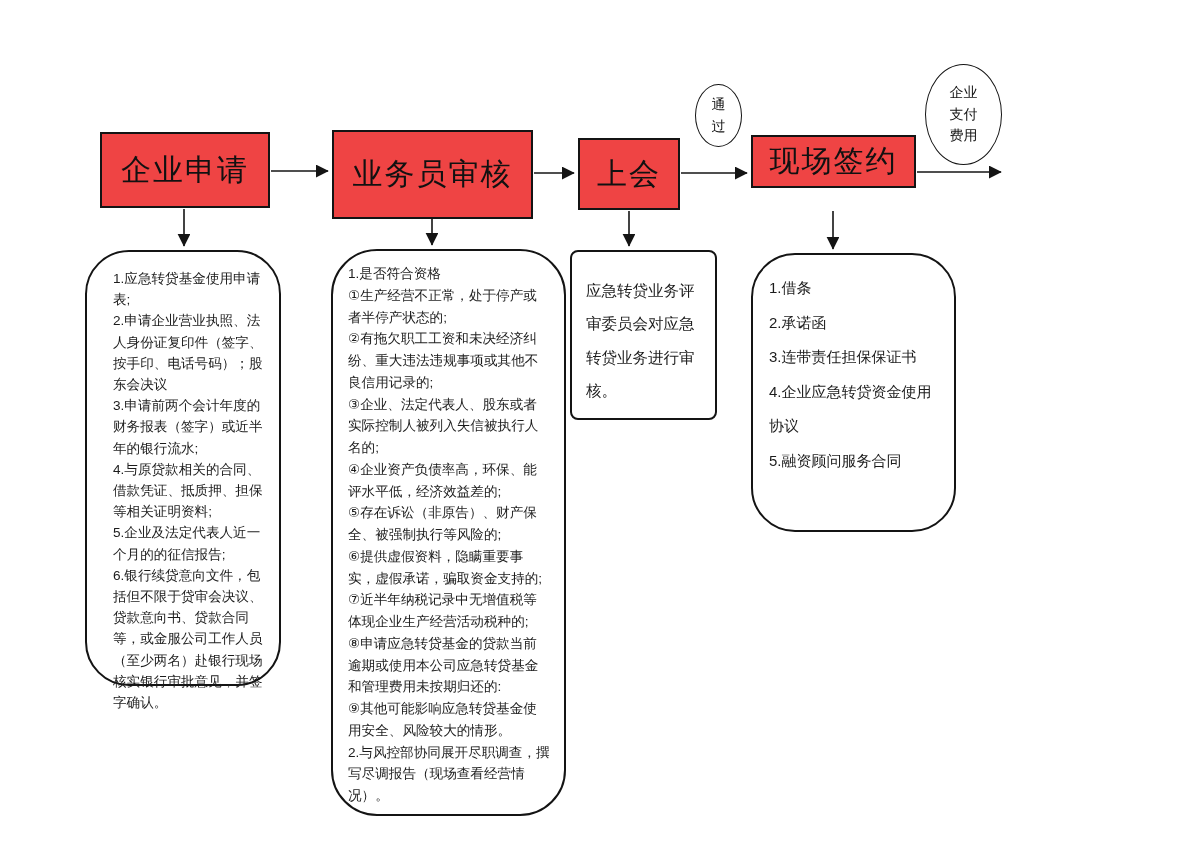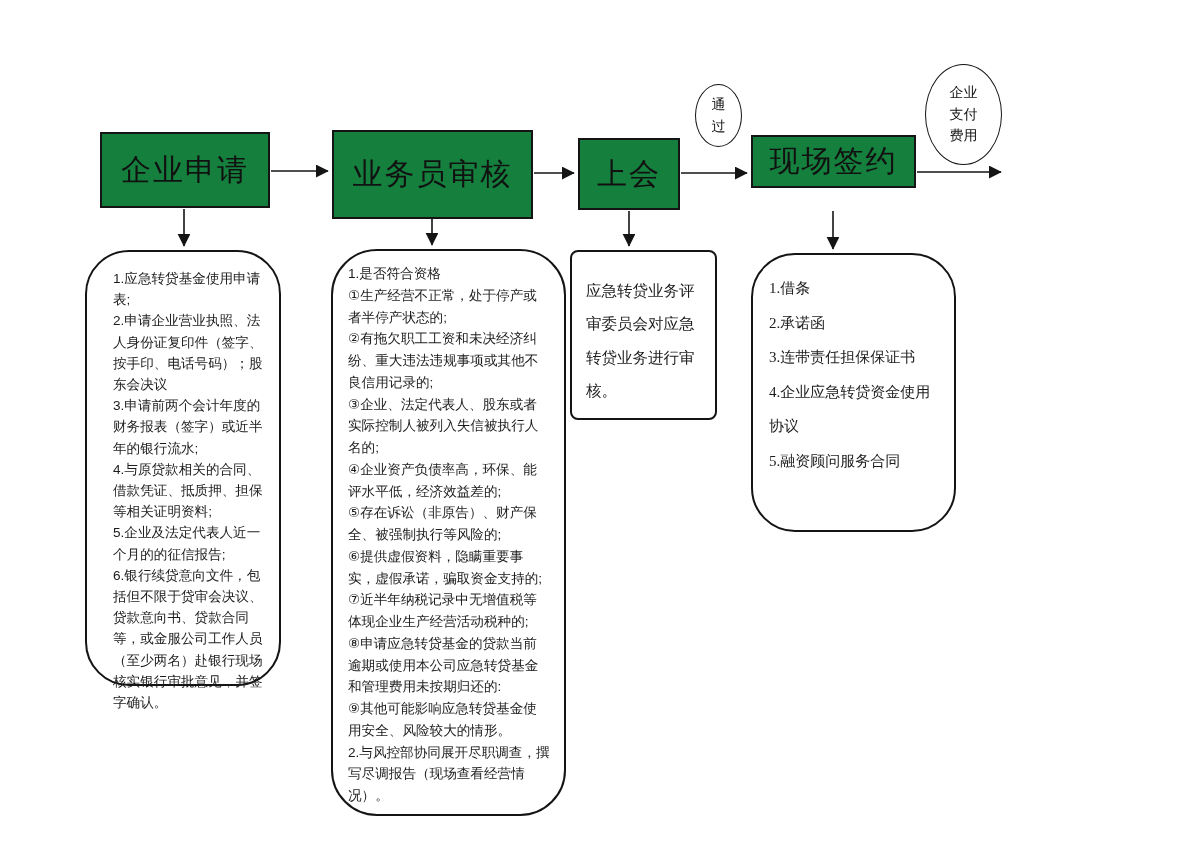--- a/index.html
+++ b/index.html
@@ -14,21 +14,21 @@
   .arrow-layer {
     position: absolute;
     left: 0; top: 0;
     width: 1200px; height: 849px;
     pointer-events: none;
   }
   .stage {
     position: absolute;
     box-sizing: border-box;
     border: 2px solid #141414;
-    background: #15803d;
+    background: #ef4444;
     display: flex;
     align-items: center;
     justify-content: center;
     font-size: 30px;
     letter-spacing: 2px;
     color: #111111;
   }
   .ellipse {
     position: absolute;
     box-sizing: border-box;
@@ -57,21 +57,21 @@
     white-space: pre-line;
     color: #1c1c1c;
   }
   #detail-0 { border-radius: 44px; }
   #detail-0 .txt { padding: 16px 13px 0 26px; font-size: 13.6px; line-height: 1.56; }
   #detail-1 { border-radius: 46px; }
   #detail-1 .txt { padding: 12px 14px 0 15px; font-size: 13.6px; line-height: 1.6; }
   #detail-2 { border-radius: 8px; }
   #detail-2 .txt { padding: 22px 12px 0 14px; font-size: 15.5px; line-height: 2.15; }
   #detail-3 { border-radius: 44px; }
-  #detail-3 .txt { padding: 16px 12px 0 16px; font-size: 15px; line-height: 2.3; font-family: Liberation Serif, serif; }
+  #detail-3 .txt { padding: 16px 12px 0 16px; font-size: 15px; line-height: 2.3; }
 </style>
 </head>
 <body>
 
 <div class="page">
 
   <svg class="arrow-layer" viewBox="0 0 1200 849" xmlns="http://www.w3.org/2000/svg">
     <defs>
       <marker id="ah" markerWidth="9" markerHeight="9" refX="7.5" refY="4" orient="auto">
         <path d="M0,0 L8,4 L0,8 Z" fill="#141414"></path>

